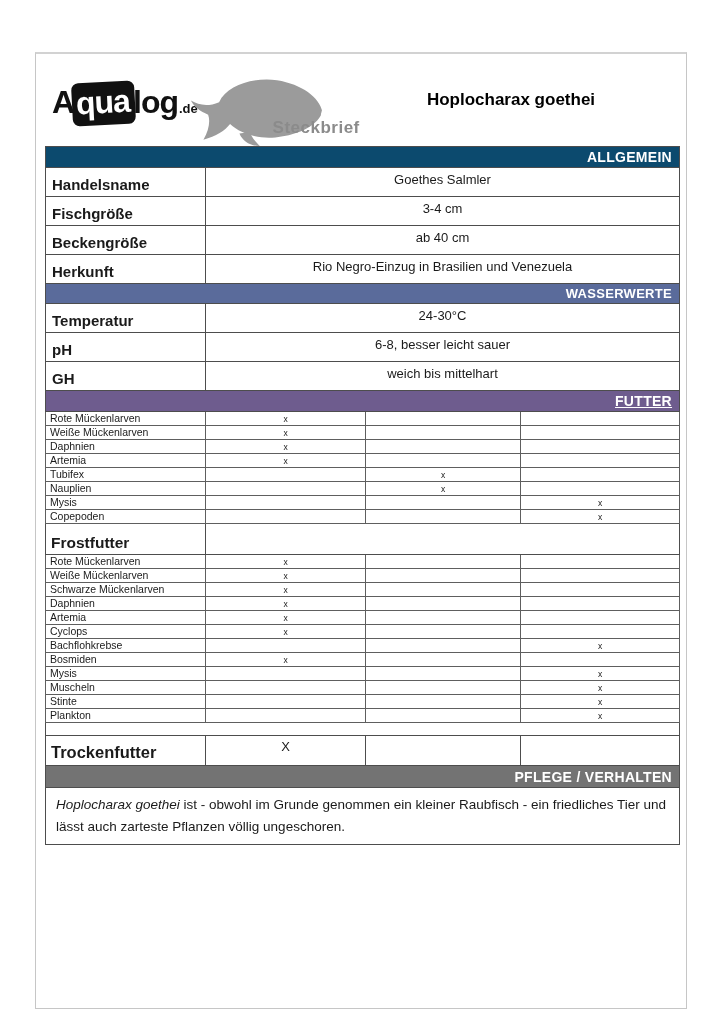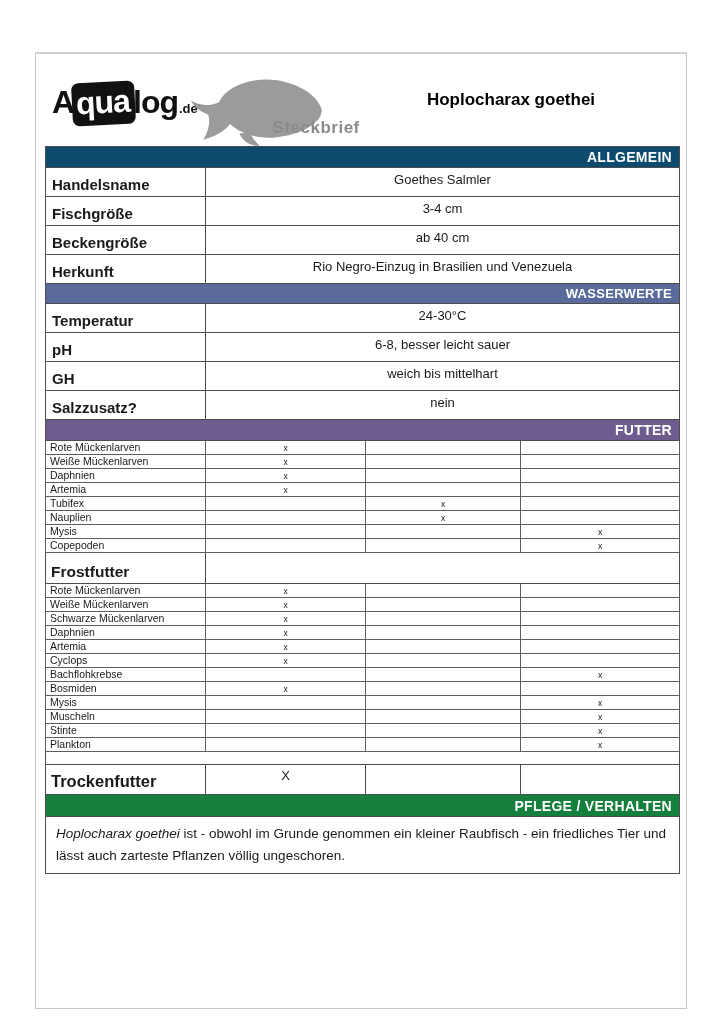--- a/index.html
+++ b/index.html
@@ -142,29 +142,25 @@
             <td class="info-value" colspan="3">24-30°C</td>
           </tr>
           <tr class="info-row">
             <td class="info-label">pH</td>
             <td class="info-value" colspan="3">6-8, besser leicht sauer</td>
           </tr>
           <tr class="info-row">
             <td class="info-label">GH</td>
             <td class="info-value" colspan="3">weich bis mittelhart</td>
           </tr>
-          <tr class="info-row">
-            <td class="info-label">Salzzusatz?</td>
-            <td class="info-value" colspan="3">nein</td>
-          </tr>
         </tbody>
 
       <tbody>
         <tr class="band-futter">
-          <td colspan="4" class="band-cell" style="background-color: rgb(110, 92, 142);">FUTTER</td>
+          <td colspan="4" class="band-cell" style="background-color: rgb(110, 92, 142); text-decoration: underline;">FUTTER</td>
         </tr>
       </tbody>
       <tbody id="tbody-futter-items">
           <tr class="item-row">
             <td class="item-name">Rote Mückenlarven</td>
             <td class="item-mark">x</td>
             <td class="item-mark"></td>
             <td class="item-mark"></td>
           </tr>
           <tr class="item-row">
@@ -294,21 +290,21 @@
         <tr class="trocken-row" id="trocken-row">
           <td class="trocken-label">Trockenfutter</td>
           <td class="trocken-mark">X</td>
           <td class="trocken-mark"></td>
           <td class="trocken-mark"></td>
         </tr>
       </tbody>
 
       <tbody>
         <tr class="band-pflege">
-          <td colspan="4" class="band-cell" style="background-color: #15803d;">PFLEGE / VERHALTEN</td>
+          <td colspan="4" class="band-cell" style="background-color: #737373;">PFLEGE / VERHALTEN</td>
         </tr>
         <tr>
           <td colspan="4" class="pflege-text-cell"><i>Hoplocharax goethei</i><span> ist - obwohl im Grunde genommen ein kleiner Raubfisch - ein friedliches Tier und lässt auch zarteste Pflanzen völlig ungeschoren.</span></td>
         </tr>
       </tbody>
     </table>
   </div>
 </div>
 
 </body></html>

